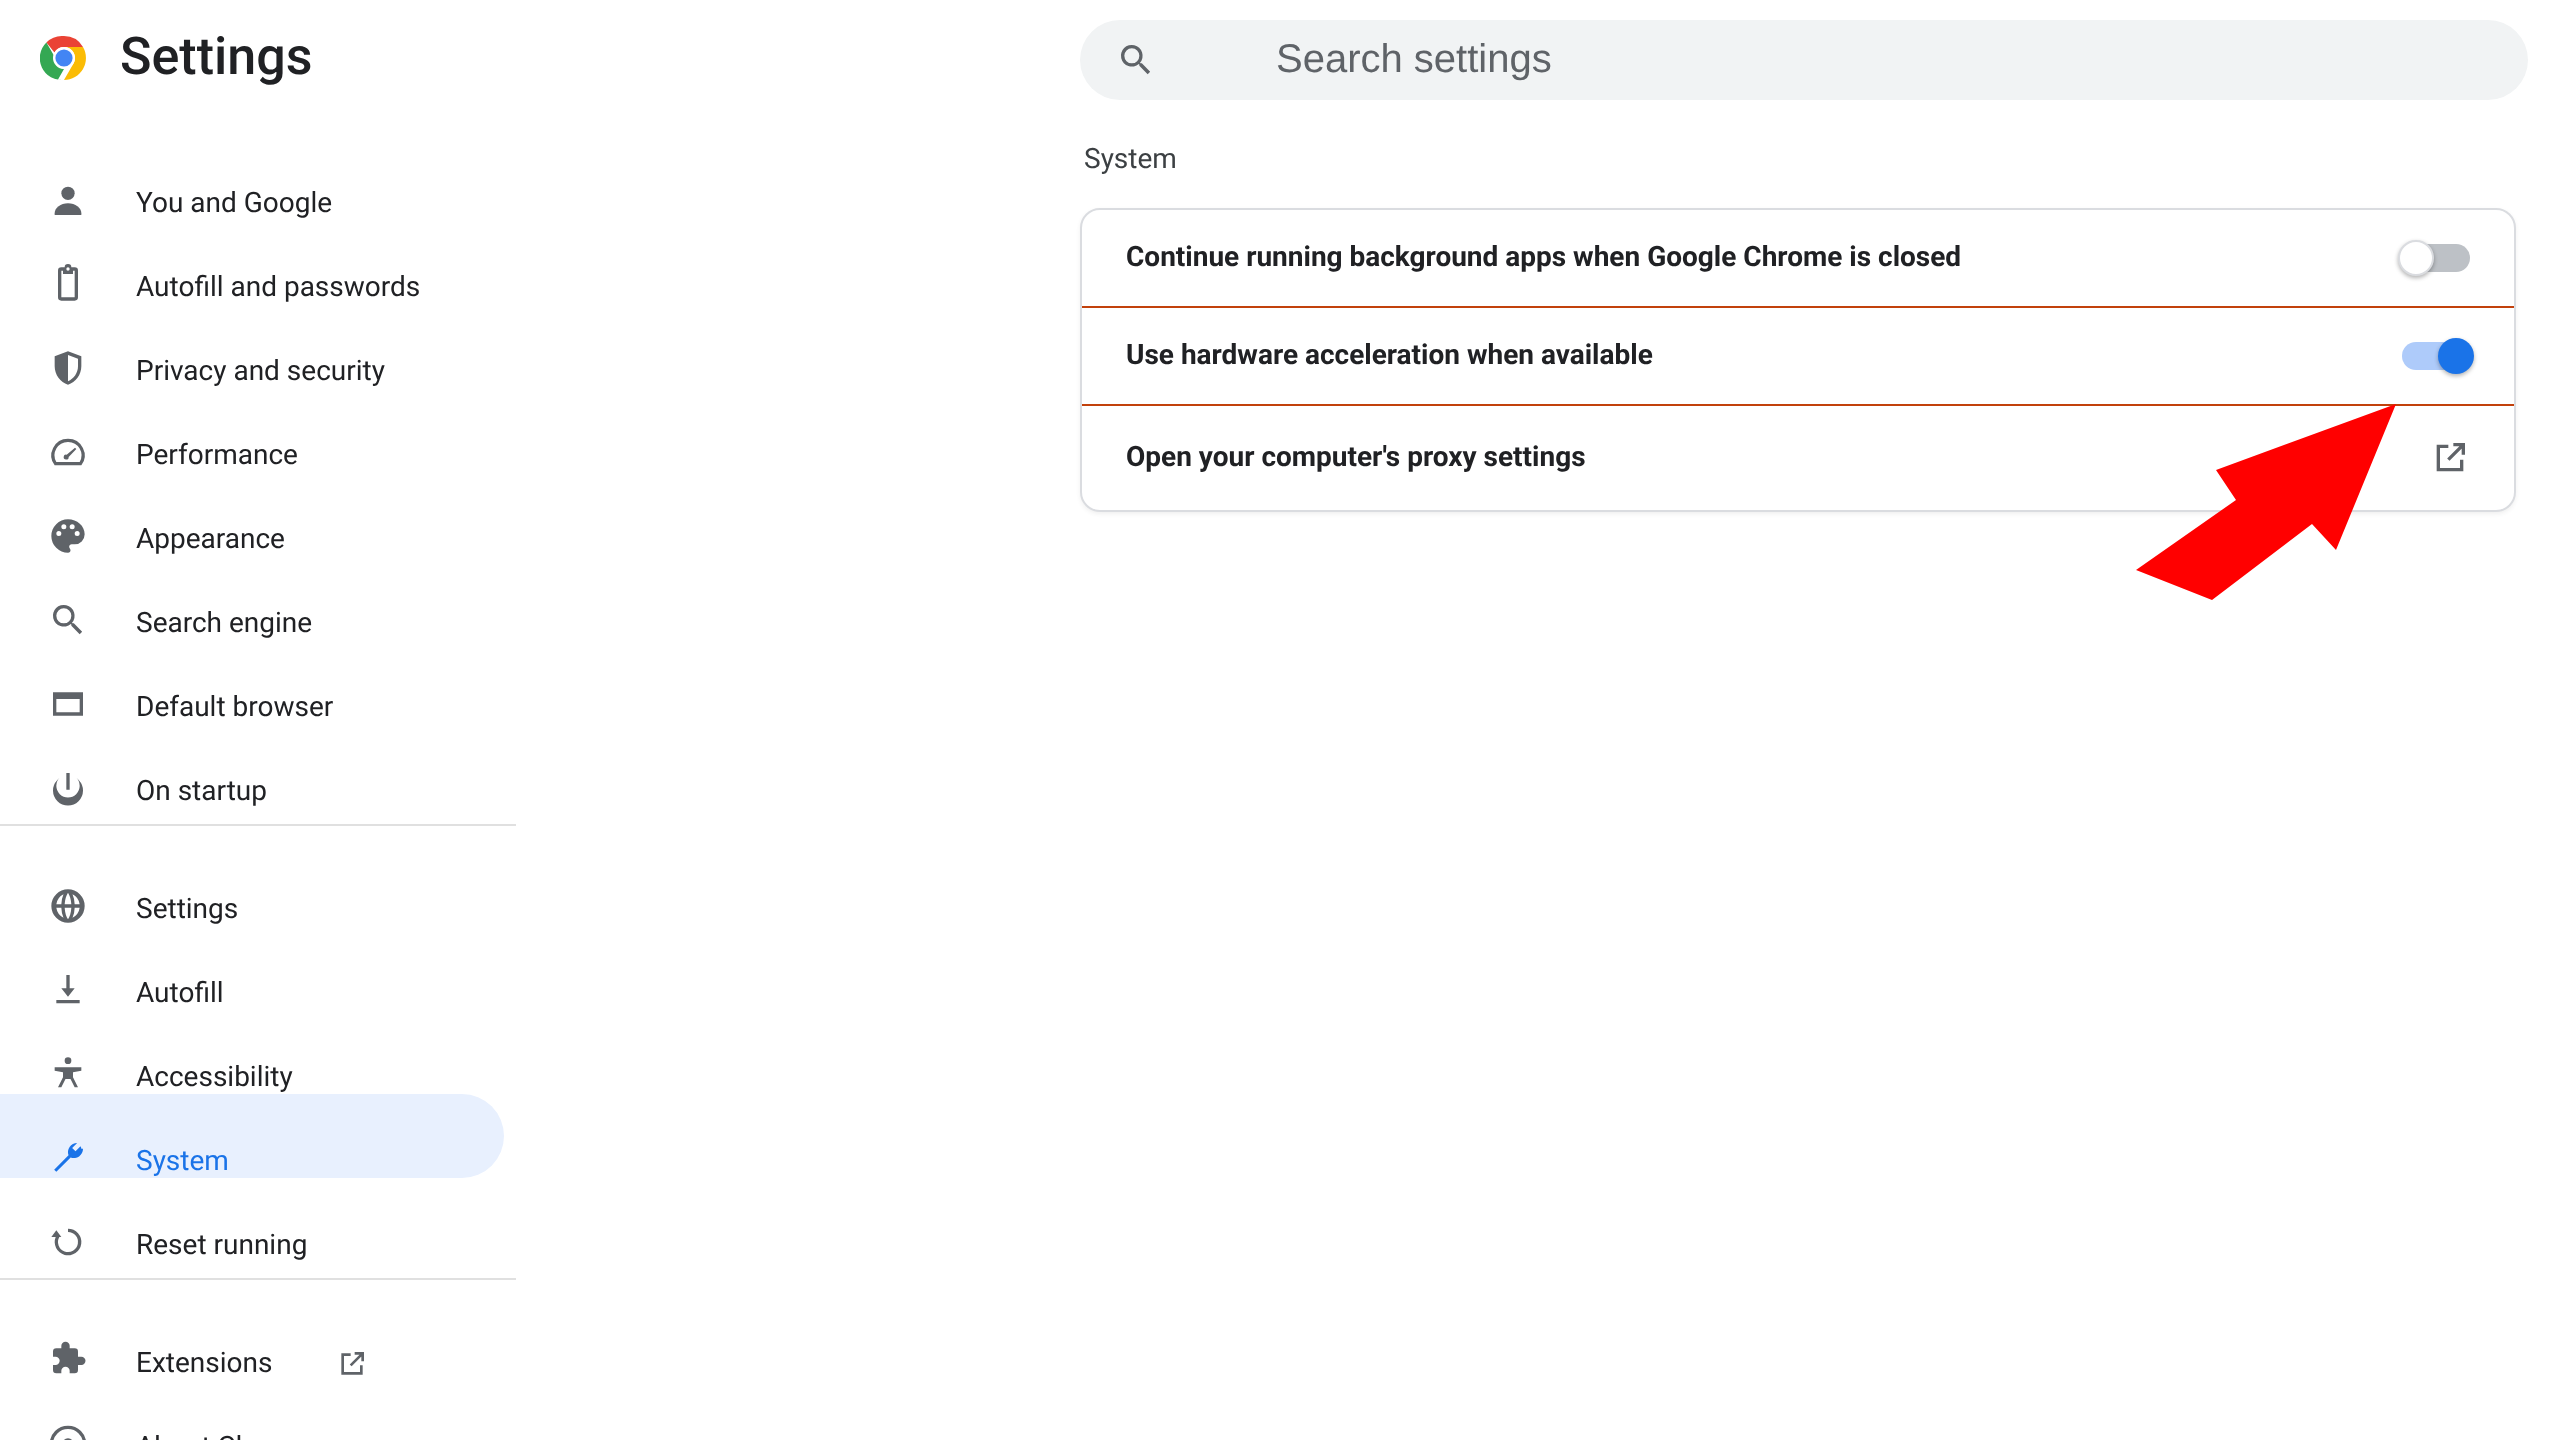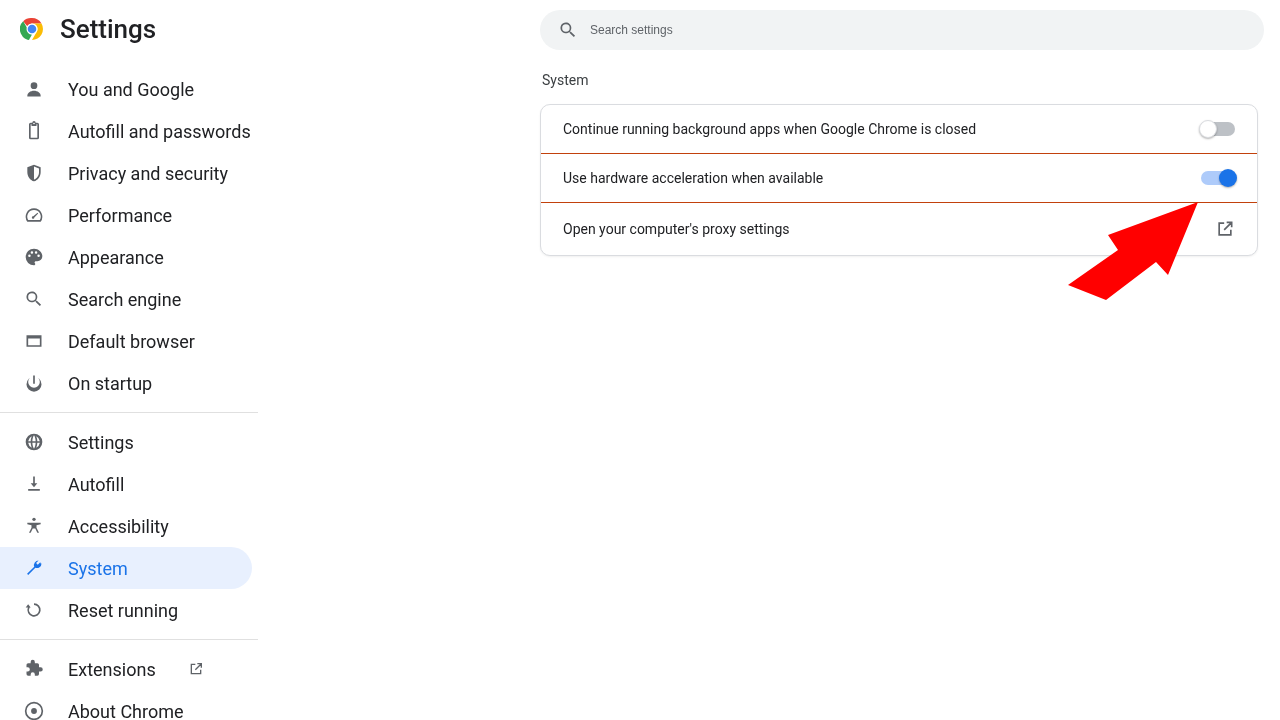--- a/index.html
+++ b/index.html
@@ -36,29 +36,29 @@
   .title {
     font-size: 26px;
     font-weight: 500;
     color: #202124;
   }
   .nav {
     padding-top: 8px;
   }
   .nav-item {
     display: flex;
-    align-items: center;
+    align-items: flex-end;
     height: 42px;
     padding: 0 0 0 24px;
     gap: 24px;
     cursor: pointer;
     border-radius: 0 21px 21px 0;
     margin-right: 6px;
     color: #202124;
-    font-size: 18px;
+    font-size: 14px;
   }
   .nav-item.active {
     background: #e8f0fe;
     color: #1a73e8;
   }
   .nav-item .icon {
     width: 20px;
     height: 20px;
     flex-shrink: 0;
     display: flex;
@@ -97,43 +97,45 @@
     height: 40px;
     display: flex;
     align-items: center;
     padding: 0 18px;
     gap: 12px;
   }
   .search input {
     border: none;
     background: transparent;
     outline: none;
-    font-size: 12px;
+    font-size: 20px;
     flex: 1;
     color: #202124;
+    margin-left: 48px;
   }
   .search input::placeholder { color: #5f6368; }
   .search .icon { color: #5f6368; }
 
   .content {
     margin-top: 72px;
     margin-left: 282px;
     width: 718px;
   }
   .section-title {
     font-size: 14px;
     color: #3c4043;
     margin-bottom: 16px;
     padding-left: 2px;
   }
   .card {
     border: 1px solid #dadce0;
     border-radius: 10px;
     background: #fff;
     box-shadow: 0 1px 2px rgba(60,64,67,0.08);
+    font-weight: bold;
   }
   .row {
     display: flex;
     align-items: center;
     justify-content: space-between;
     padding: 16px 22px;
     border-top: 1px solid #c2410c;
     font-size: 14px;
     color: #202124;
     cursor: pointer;

